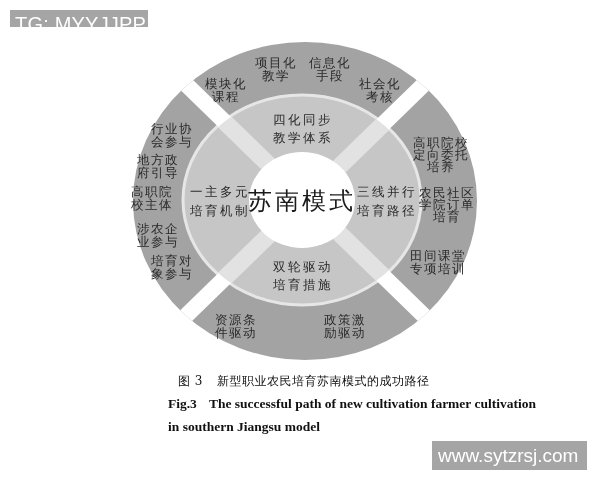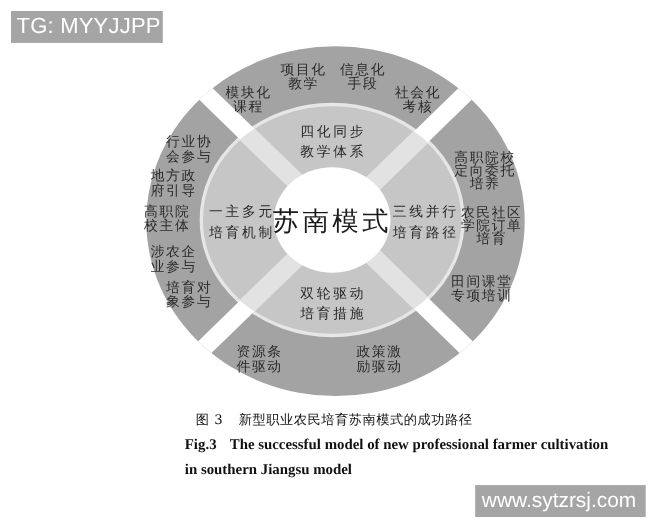--- a/index.html
+++ b/index.html
@@ -1,18 +1,18 @@
 <!DOCTYPE html>
 <html><head>
 <meta charset="utf-8">
 <style>
   html, body { margin:0; padding:0; }
   body { width:600px; height:480px; background:#ffffff; position:relative; overflow:hidden;
          font-family: "DejaVu Sans", sans-serif; }
-  .wm-top { position:absolute; left:10px; top:10px; width:138px; height:29px; background:#a5a5a5;
+  .wm-top { position:absolute; left:10px; top:10px; width:138px; height:17px; background:#a5a5a5;
             color:#ffffff; font-family:"Liberation Sans", sans-serif; font-size:20px; line-height:29px;
             padding-left:5px; box-sizing:border-box; letter-spacing:0.2px; }
   .wm-bottom { position:absolute; left:432px; top:441px; width:155px; height:29px; background:#a5a5a5;
                color:#ffffff; font-family:"Liberation Sans", sans-serif; font-size:19px; line-height:29px;
                padding-left:6px; box-sizing:border-box; }
   svg.diagram { position:absolute; left:0; top:0; }
   .lbl { font-family:"DejaVu Sans", sans-serif; fill:#2a2a2a; font-size:12.5px; letter-spacing:1.5px; }
   .mid { font-family:"DejaVu Sans", sans-serif; fill:#2a2a2a; font-size:12.5px; letter-spacing:2.5px; }
   .center-txt { font-family:"DejaVu Serif", serif; fill:#1a1a1a; font-size:24px; letter-spacing:3px; }
   .caption { position:absolute; left:0; width:600px; color:#111; }
@@ -112,17 +112,17 @@
     <text class="lbl" x="236" y="337" text-anchor="middle">件驱动</text>
     <text class="lbl" x="345" y="324" text-anchor="middle">政策激</text>
     <text class="lbl" x="345" y="337" text-anchor="middle">励驱动</text>
   </g>
 </svg>
 
 <div class="caption cap-cn">
   <span class="fig">图 3</span><span>新型职业农民培育苏南模式的成功路径</span>
 </div>
 <div class="caption cap-en1">
-  <span class="fig">Fig.3</span><span>The successful model of new professional farmer cultivation</span>
+  <span class="fig">Fig.3</span><span>The successful path of new cultivation farmer cultivation</span>
 </div>
 <div class="caption cap-en2">in southern Jiangsu model</div>
 
 <div class="wm-bottom">www.sytzrsj.com</div>
 
 </body></html>

